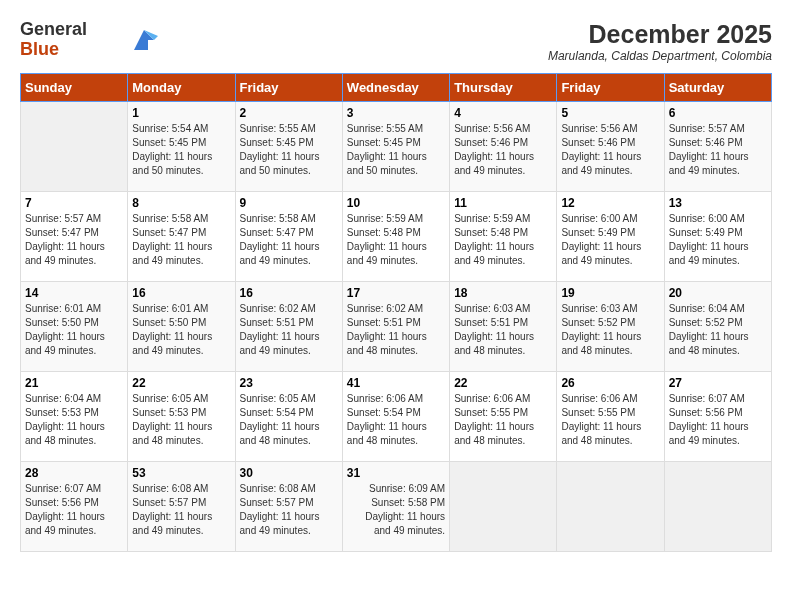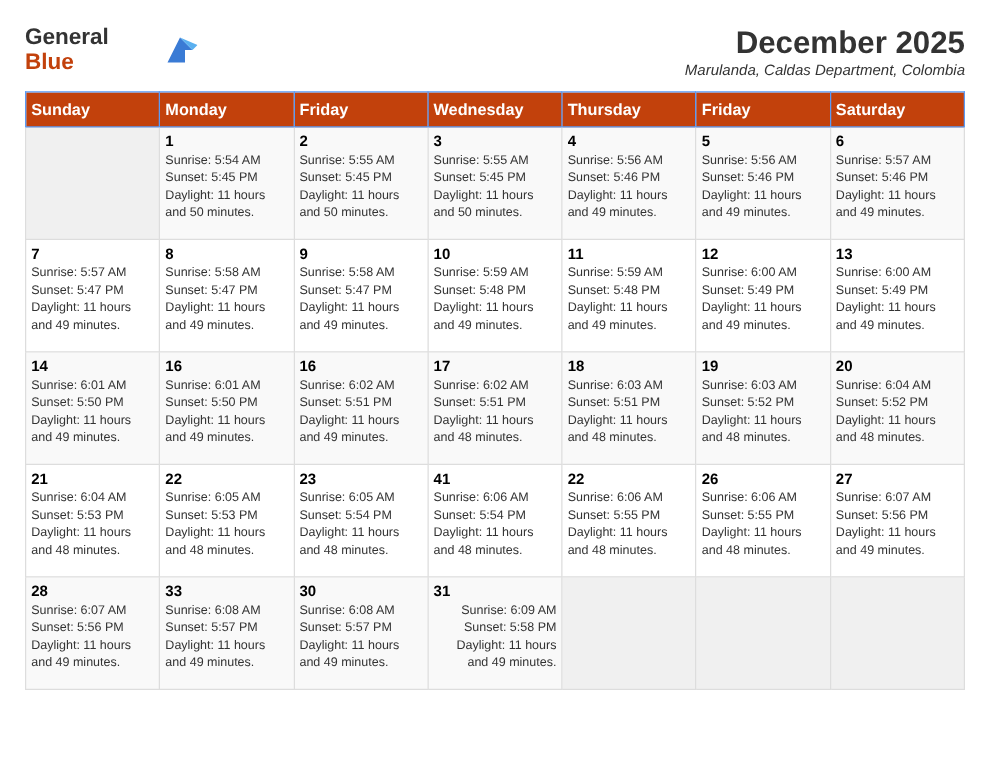--- a/index.html
+++ b/index.html
@@ -332,21 +332,21 @@
       </tr>
       <tr>
         <td>
           <span class="day-number">28</span>
           <div class="day-info" style="white-space: pre-line;">Sunrise: 6:07 AM
 Sunset: 5:56 PM
 Daylight: 11 hours
 and 49 minutes.</div>
         </td>
         <td>
-          <span class="day-number">33</span>
+          <span class="day-number">53</span>
           <div class="day-info" style="white-space: pre-line;">Sunrise: 6:08 AM
 Sunset: 5:57 PM
 Daylight: 11 hours
 and 49 minutes.</div>
         </td>
         <td>
           <span class="day-number">30</span>
           <div class="day-info" style="white-space: pre-line;">Sunrise: 6:08 AM
 Sunset: 5:57 PM
 Daylight: 11 hours

